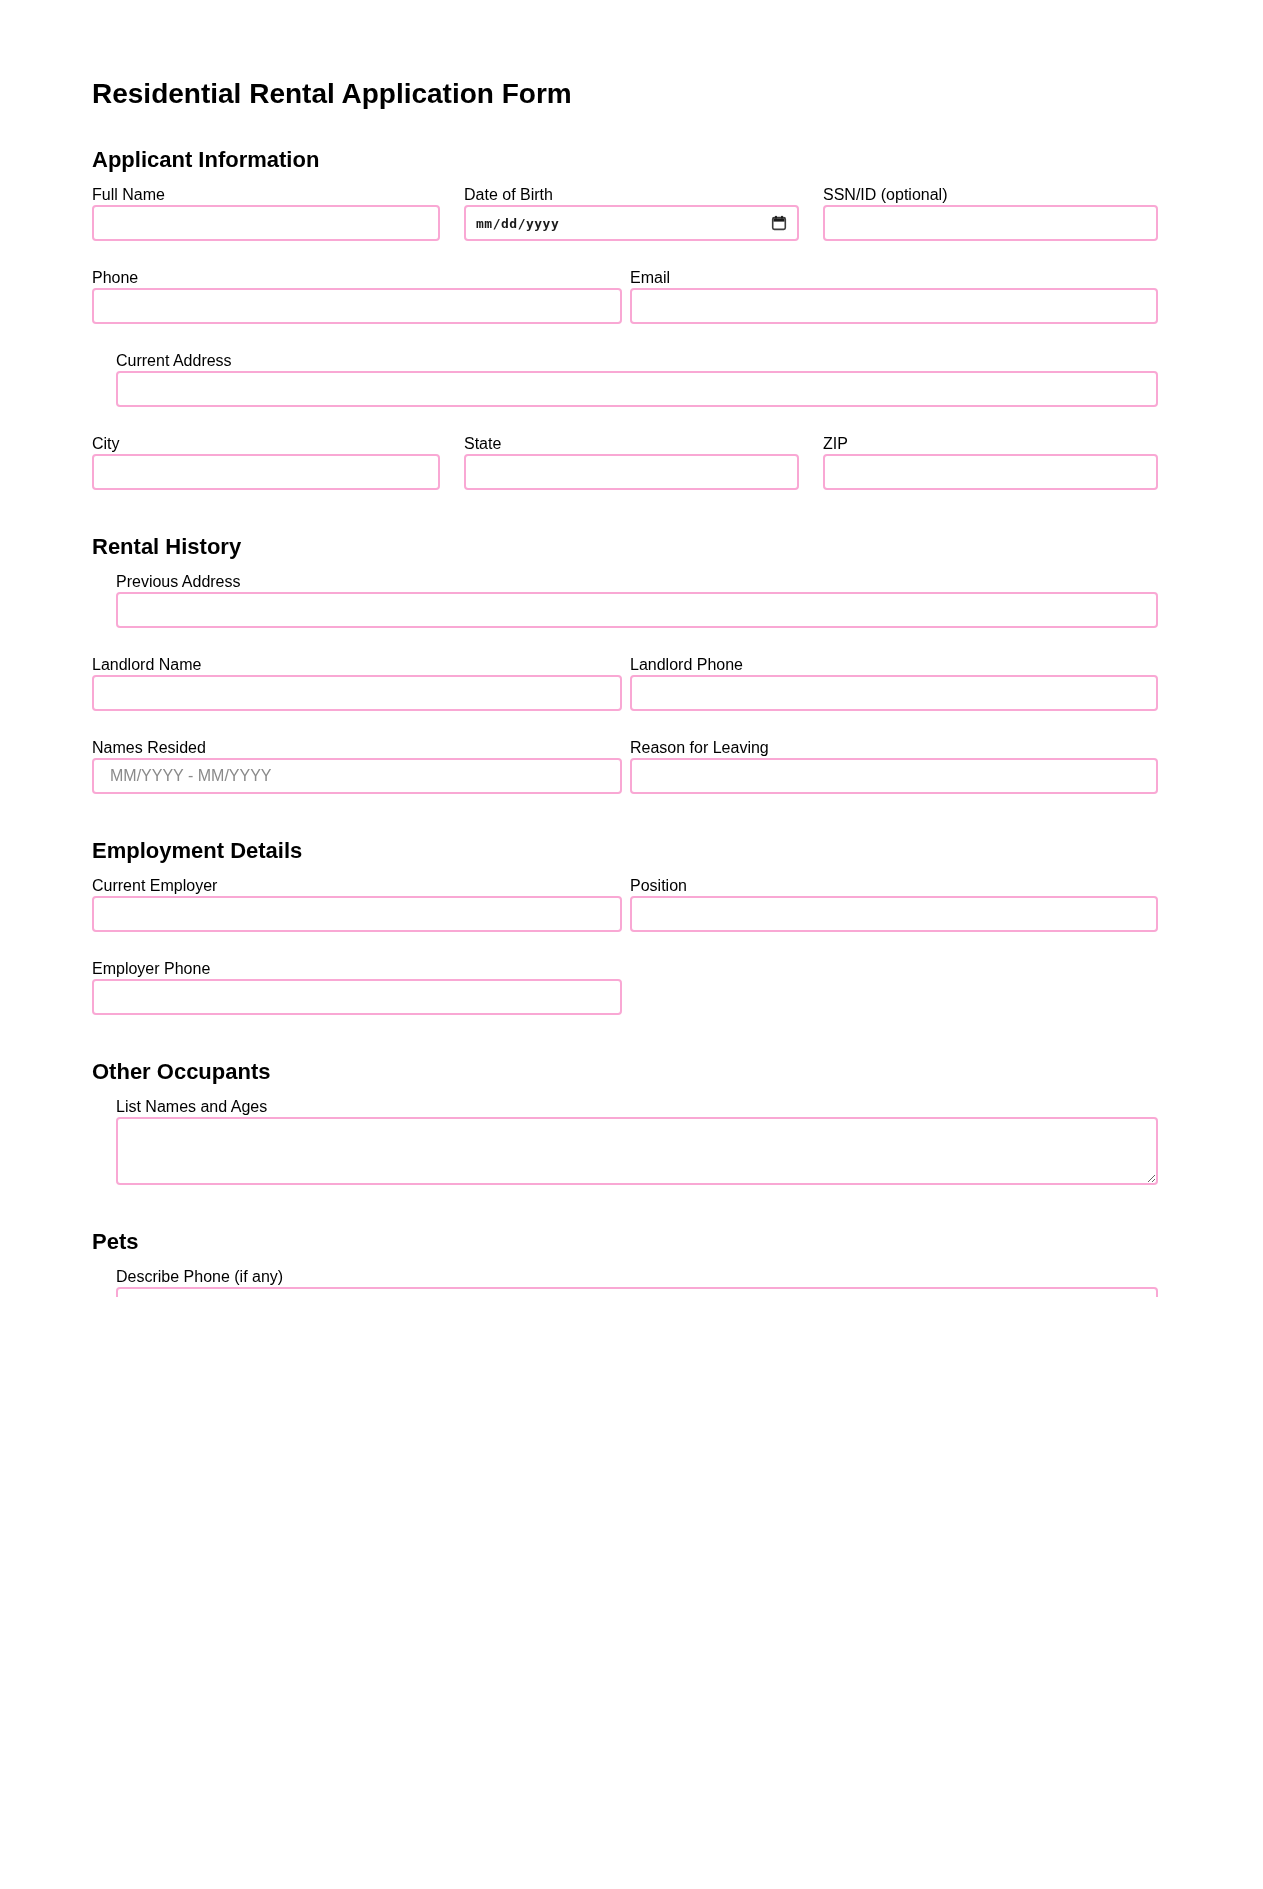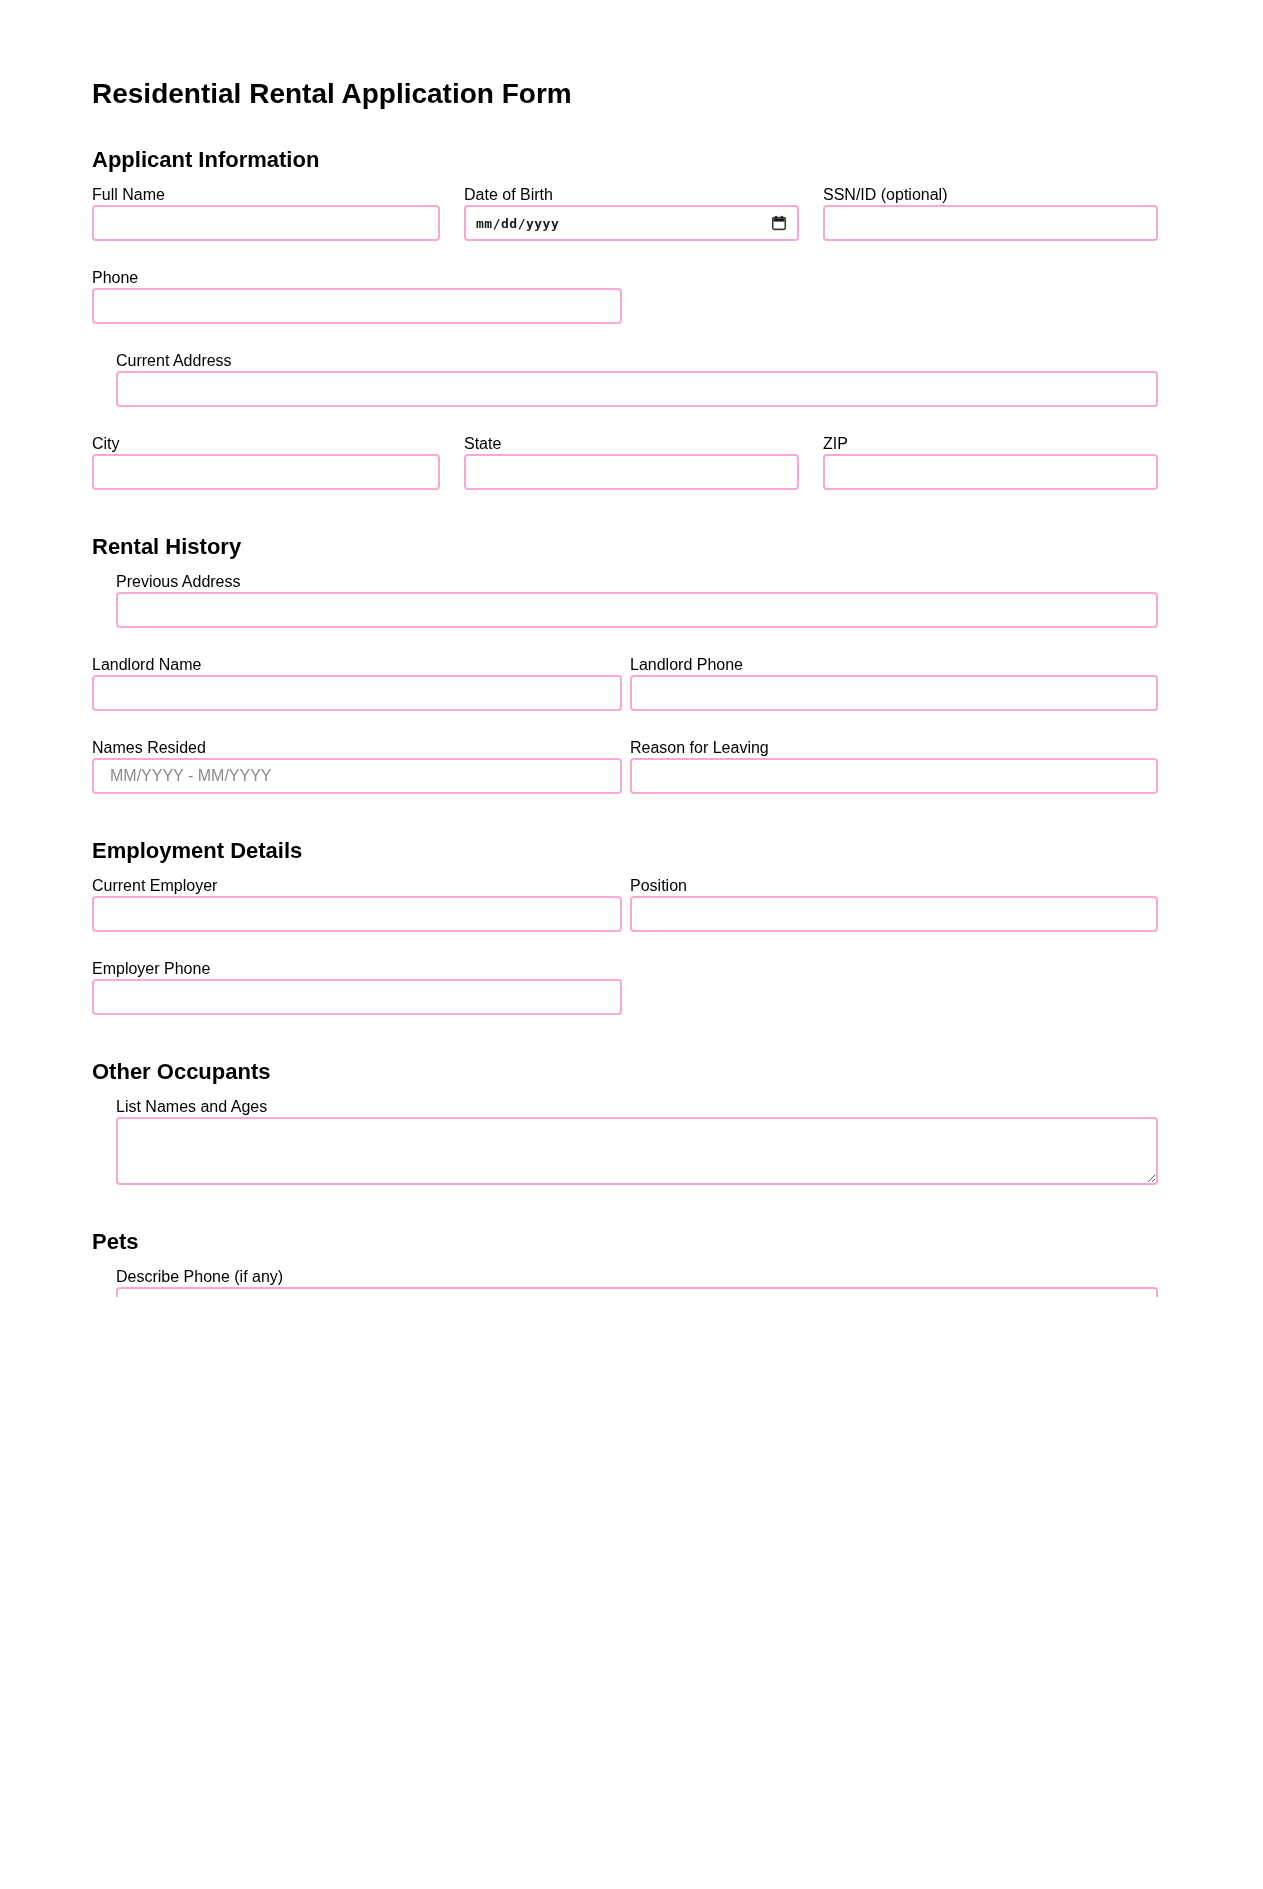--- a/index.html
+++ b/index.html
@@ -125,20 +125,24 @@
           <label>SSN/ID (optional)</label>
           <input type="text" class="text-input" style="">
         </div>
       </div>
 
       <div class="row cols-2">
         <div class="field">
           <label>Phone</label>
           <input type="text" class="text-input" style="">
         </div>
+        <div class="field">
+          <label>Email</label>
+          <input type="text" class="text-input" style="">
+        </div>
       </div>
 
       <div class="row cols-1">
         <div class="field">
           <label>Current Address</label>
           <input type="text" class="text-input" style="">
         </div>
       </div>
 
       <div class="row cols-3">

